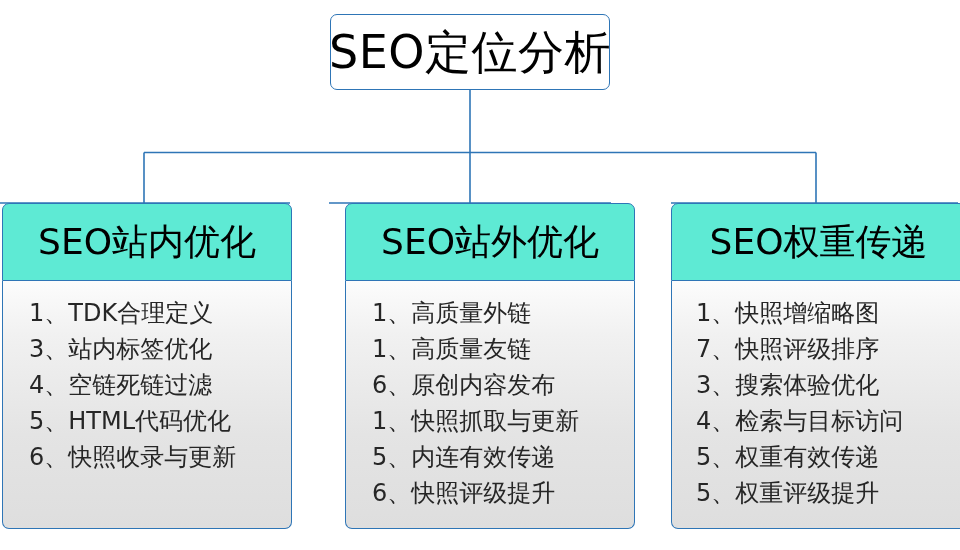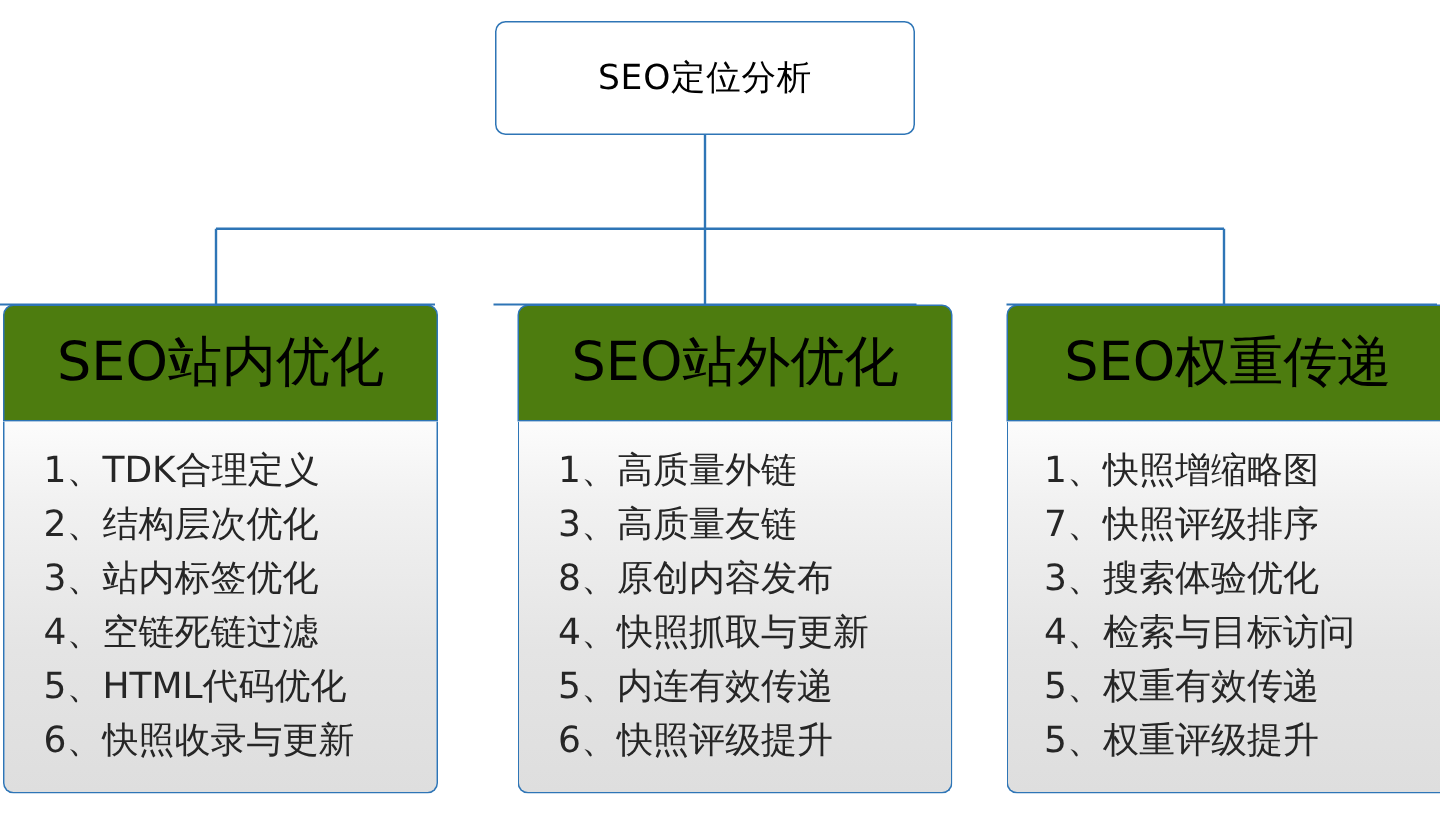--- a/index.html
+++ b/index.html
@@ -42,21 +42,21 @@
     box-sizing: border-box;
     border: 1.3px solid #2e75b6;
     border-radius: 7px;
     background: #ffffff;
     display: flex;
     align-items: center;
     justify-content: center;
     z-index: 2;
   }
   .root-title {
-    font-size: 23px;
+    font-size: 46px;
     line-height: 1;
     letter-spacing: 0.5px;
     color: #000000;
     white-space: nowrap;
   }
 
   
   .branch {
     position: absolute;
     top: 203px;
@@ -66,21 +66,21 @@
   .branch-1 { left: 2px; }
   .branch-2 { left: 345px; }
   .branch-3 { left: 671px; width: 295px; }
 
   .branch-header {
     box-sizing: border-box;
     height: 78px;
     border: 1.3px solid #2e75b6;
     border-bottom: 1.3px solid #2e75b6;
     border-radius: 7px 7px 0 0;
-    background: #4d7c0f;
+    background: #5eead4;
     display: flex;
     align-items: center;
     justify-content: center;
   }
   .branch-title {
     font-size: 36px;
     line-height: 1;
     color: #000000;
     white-space: nowrap;
   }
@@ -134,39 +134,38 @@
     <span class="root-title">SEO定位分析</span>
   </div>
 
   <div class="branch branch-1">
     <div class="branch-header">
       <span class="branch-title">SEO站内优化</span>
     </div>
     <div class="branch-body">
       <ul class="branch-list">
         <li>1、TDK合理定义</li>
-        <li>2、结构层次优化</li>
         <li>3、站内标签优化</li>
         <li>4、空链死链过滤</li>
         <li>5、HTML代码优化</li>
         <li>6、快照收录与更新</li>
       </ul>
     </div>
   </div>
 
   <div class="branch branch-2">
     <div class="branch-header">
       <span class="branch-title">SEO站外优化</span>
     </div>
     <div class="branch-body">
       <ul class="branch-list">
         <li>1、高质量外链</li>
-        <li>3、高质量友链</li>
-        <li>8、原创内容发布</li>
-        <li>4、快照抓取与更新</li>
+        <li>1、高质量友链</li>
+        <li>6、原创内容发布</li>
+        <li>1、快照抓取与更新</li>
         <li>5、内连有效传递</li>
         <li>6、快照评级提升</li>
       </ul>
     </div>
   </div>
 
   <div class="branch branch-3">
     <div class="branch-header">
       <span class="branch-title">SEO权重传递</span>
     </div>

